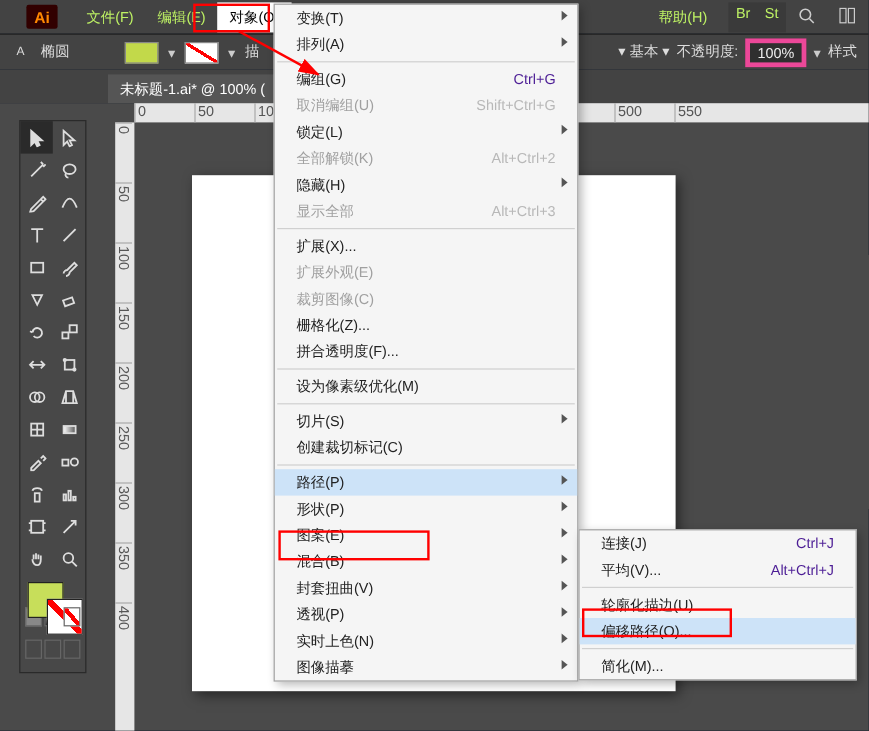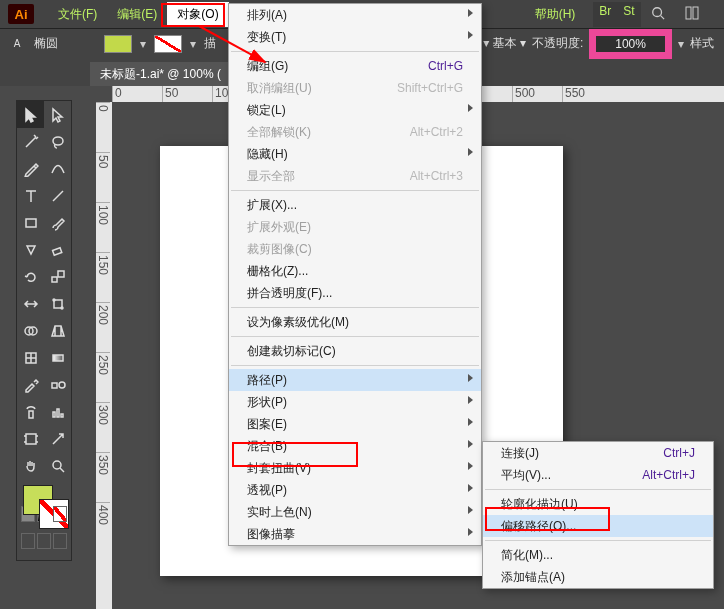--- a/index.html
+++ b/index.html
@@ -1,32 +1,32 @@
 <!DOCTYPE html>
 <html><head>
 <meta charset="utf-8">
 <style>
 *{margin:0;padding:0;box-sizing:border-box;font-family:"Microsoft YaHei",Arial,sans-serif;font-size:12px;user-select:none}
 body{background:#0a1628;width:724px;height:609px;overflow:hidden;position:relative}
 .app-window{position:absolute;left:0;top:0;width:724px;height:609px}
-.topbar{height:28px;background:#434343;display:flex;align-items:center;padding-left:8px}
+.topbar{height:28px;background:#434343;display:flex;align-items:center;padding-left:22px}
 .ai-logo{width:26px;height:20px;background:#310000;color:#f80;font-weight:bold;font-size:13px;display:flex;align-items:center;justify-content:center;border-radius:2px}
 .menubar{display:flex;margin-left:14px}
 .menu-item{color:#bef264;padding:4px 10px;cursor:default}
 .menu-item.active{background:#fff;color:#000}
 .menu-item.gap{margin-left:296px}
 .red-box-menu{position:absolute;left:161px;top:3px;width:64px;height:24px;border:2px solid red;pointer-events:none}
 .optbar{height:30px;background:#434343;border-top:1px solid #222;display:flex;align-items:center;padding-left:8px;color:#ddd;gap:8px}
 .ai-small{width:18px;height:14px;display:flex;align-items:center;justify-content:center;color:#ddd;font-size:10px}
 .swatch-fill{width:28px;height:18px;background:#c2d94a;border:1px solid #888}
 .swatch-stroke{width:28px;height:18px;background:#fff;border:1px solid #888;position:relative}
 .swatch-stroke::after{content:"";position:absolute;left:0;top:0;width:100%;height:100%;background:linear-gradient(to top right,transparent 45%,red 45%,red 55%,transparent 55%)}
 .optbar-right{margin-left:auto;display:flex;align-items:center;gap:6px;padding-right:10px}
 .opt-label{color:#ddd}
-.opt-field{background:#2f2f2f;border:7px solid #ec4899;color:#eee;padding:1px 19px;min-width:38px;text-align:center}
+.opt-field{background:#2f2f2f;border:4px solid #ec4899;color:#eee;padding:1px 6px;min-width:38px;text-align:center}
 .tabstrip{height:28px;background:#434343;display:flex;align-items:flex-end;padding-left:90px;color:#ddd}
 .doc-tab{height:24px;background:#555;padding:4px 10px;color:#ffffff}
 .canvas-area{position:absolute;left:0;top:86px;width:724px;height:523px;background:#4a4a4a}
 .ruler-h,.ruler-v{position:absolute;background:#e6e6e6;color:#555;font-size:9px}
 .ruler-h{left:112px;top:0;width:612px;height:16px;display:flex}
 .ruler-h span{flex:0 0 50px;border-left:1px solid #aaa;padding-left:2px}
 .ruler-v{left:96px;top:16px;width:16px;height:507px}
 .ruler-v span{display:block;height:50px;border-top:1px solid #aaa;writing-mode:vertical-rl;padding-top:2px}
 .artboard{position:absolute;left:160px;top:60px;width:403px;height:430px;background:#fff;box-shadow:3px 3px 10px rgba(0,0,0,.5)}
 .toolbar{position:absolute;left:16px;top:100px;width:56px;background:#484848;border:1px solid #2a2a2a;display:grid;grid-template-columns:1fr 1fr;grid-auto-rows:27px}
@@ -294,25 +294,25 @@
       </div>
     <div class="mode-row">
         <div></div>
         <div></div>
         <div></div>
       </div>
   </div>
 
   <div class="dropdown" id="object-menu">
       <div class="dd-row">
+        <span>变换(T)</span>
+        <span class="arr"></span>
+      </div>
+      <div class="dd-row">
         <span>排列(A)</span>
-        <span class="arr"></span>
-      </div>
-      <div class="dd-row">
-        <span>变换(T)</span>
         <span class="arr"></span>
       </div>
       <div class="dd-sep"></div>
       <div class="dd-row">
         <span>编组(G)</span>
         <span class="sc">Ctrl+G</span>
       </div>
       <div class="dd-row disabled">
         <span>取消编组(U)</span>
         <span class="sc">Shift+Ctrl+G</span>
@@ -348,20 +348,24 @@
       </div>
       <div class="dd-row">
         <span>拼合透明度(F)...</span>
       </div>
       <div class="dd-sep"></div>
       <div class="dd-row">
         <span>设为像素级优化(M)</span>
       </div>
       <div class="dd-sep"></div>
       <div class="dd-row">
+        <span>切片(S)</span>
+        <span class="arr"></span>
+      </div>
+      <div class="dd-row">
         <span>创建裁切标记(C)</span>
       </div>
       <div class="dd-sep"></div>
       <div class="dd-row hover">
         <span>路径(P)</span>
         <span class="arr"></span>
       </div>
       <div class="dd-row">
         <span>形状(P)</span>
         <span class="arr"></span>
@@ -403,23 +407,20 @@
       <div class="dd-sep"></div>
       <div class="dd-row">
         <span>轮廓化描边(U)</span>
       </div>
       <div class="dd-row hover">
         <span>偏移路径(O)...</span>
       </div>
       <div class="dd-sep"></div>
       <div class="dd-row">
         <span>简化(M)...</span>
-      </div>
-      <div class="dd-row">
-        <span>添加锚点(A)</span>
       </div>
     </div>
 
   <svg class="arrows">
     <defs>
         <marker id="ah" markerWidth="10" markerHeight="10" refX="8" refY="3" orient="auto">
           <path d="M0 0L9 3L0 6z" fill="red"></path>
         </marker>
       </defs>
     <line x1="199" y1="26" x2="265" y2="62" stroke="red" stroke-width="2" marker-end="url(#ah)"></line>

